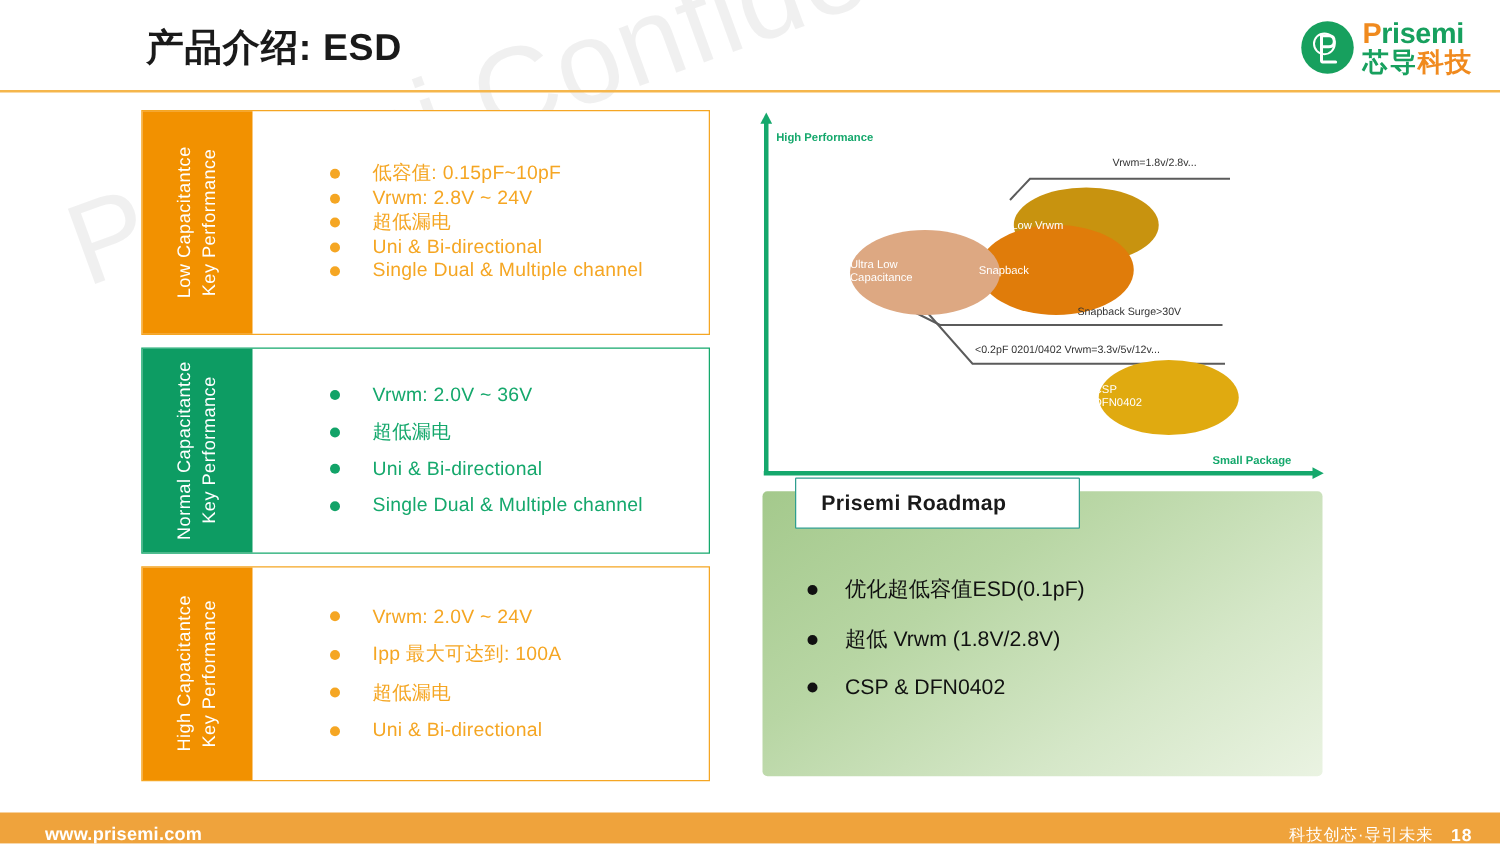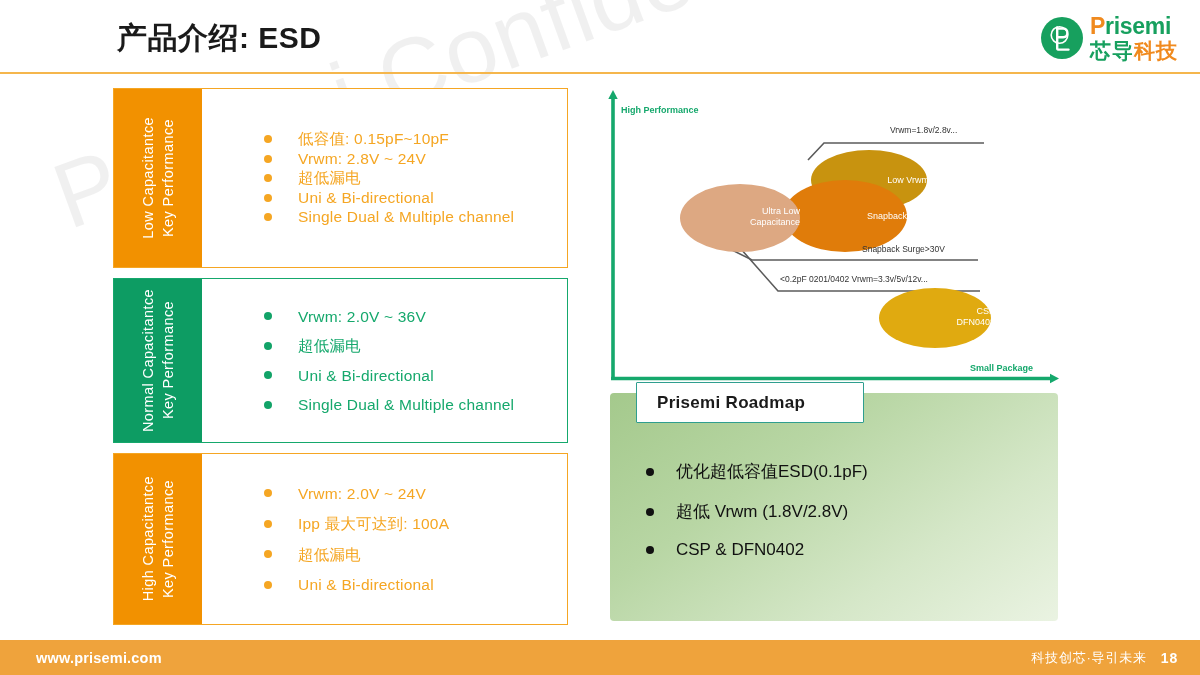--- a/index.html
+++ b/index.html
@@ -107,21 +107,21 @@
   
   .diagram{position:absolute;left:600px;top:88px;width:470px;height:300px;z-index:3;}
   .diagram svg{position:absolute;left:0;top:0;}
   .axis-label{
     position:absolute;font-size:9px;font-weight:bold;color:#15a86c;white-space:nowrap;
   }
   #lbl-high{left:21px;top:17px;}
   #lbl-small{left:370px;top:275px;}
 
   .ellipse-lbl{
-    position:absolute;color:#fff;font-size:9px;text-align:right;
+    position:absolute;color:#fff;font-size:9px;text-align:left;
     line-height:1.25;pointer-events:none;white-space:nowrap;
   }
   .callout{
     position:absolute;font-size:8.5px;color:#333;white-space:nowrap;
   }
   #co1{left:290px;top:37px;}
   #co2{left:262px;top:156px;}
   #co3{left:180px;top:186px;}
 
   
@@ -137,21 +137,21 @@
     display:flex;align-items:center;padding-left:20px;box-sizing:border-box;
     font-size:17px;font-weight:bold;color:#1a1a1a;letter-spacing:0.3px;
   }
   .rm-list{position:absolute;left:36px;top:67px;right:10px;}
   .rm-row{display:flex;align-items:center;margin-bottom:17px;}
   .rm-dot{width:8px;height:8px;border-radius:50%;background:#111;flex:0 0 auto;margin-right:22px;}
   .rm-text{font-size:17px;color:#111;white-space:nowrap;}
 
   
   .footer{
-    position:absolute;left:0;bottom:0;width:1200px;height:35px;
+    position:absolute;left:0;bottom:0;width:1200px;height:25px;
     background:#efa33c;z-index:6;
   }
   .footer-left{
     position:absolute;left:36px;top:0;height:35px;display:flex;align-items:center;
     color:#fff;font-size:14.5px;font-weight:bold;letter-spacing:0.2px;
   }
   .footer-right{
     position:absolute;right:22px;top:0;height:35px;display:flex;align-items:center;
     color:#fff;font-size:13px;letter-spacing:0.8px;
   }

